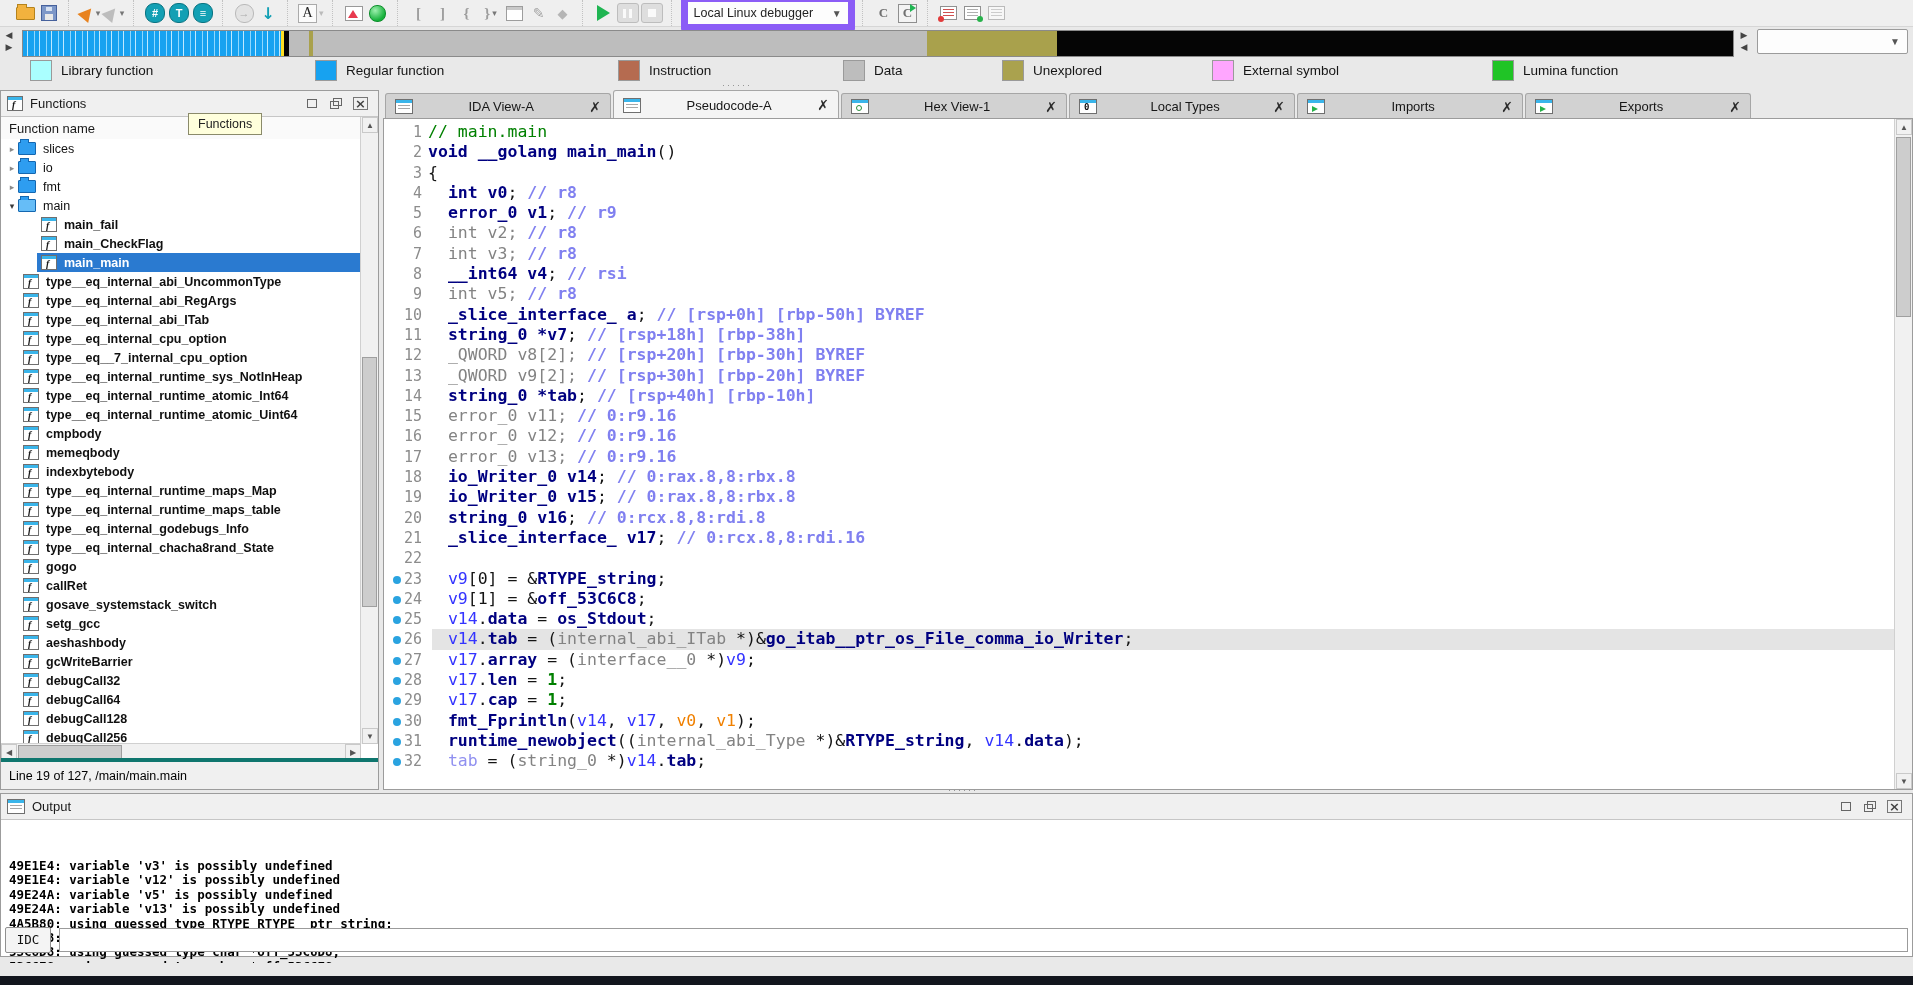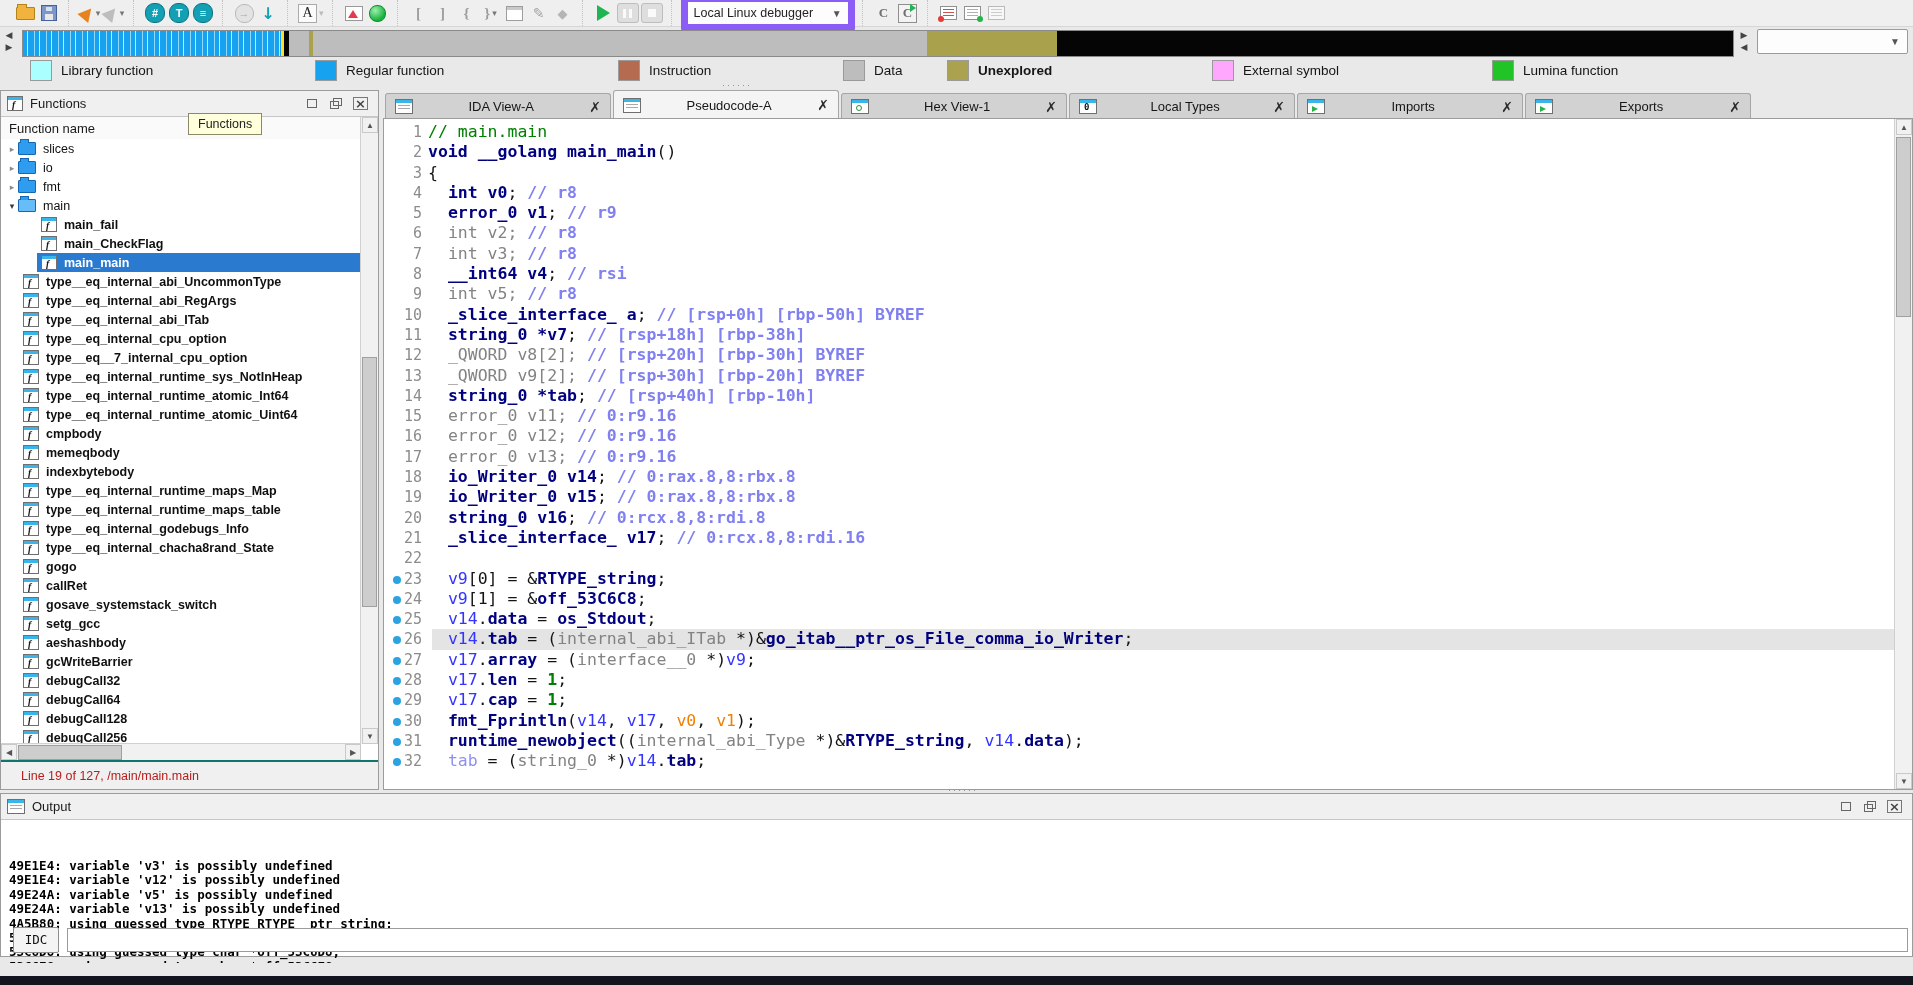--- a/index.html
+++ b/index.html
@@ -108,22 +108,22 @@
   .trow.fn .ficon{margin-right:7px;}
   .trow.child{padding-left:40px;font-weight:bold;}
   .trow.child .ficon{margin-right:7px;}
   .trow.sel{background:linear-gradient(to right,transparent 36px,#2a7ad0 36px);}
   .trow.sel .tlab{color:#fff;}
   #funcvscroll{position:absolute;top:26px;right:0;width:17px;bottom:45px;background:#f1f1f1;border-left:1px solid #d0d0d0;}
   #funchscroll{position:absolute;left:0;right:17px;bottom:28px;height:17px;background:#f1f1f1;border-top:1px solid #d0d0d0;}
   .sarrow{position:absolute;width:16px;height:16px;background:#f1f1f1;border:1px solid #c9c9c9;
           display:flex;align-items:center;justify-content:center;font-size:8px;color:#555;box-sizing:border-box;}
   .sthumb{position:absolute;background:#cdcdcd;border:1px solid #9f9f9f;box-sizing:border-box;}
-  #funcstatus{position:absolute;left:0;right:0;bottom:0;height:27px;background:#f0f0f0;border-top:2px solid #0f766e;
-              font-size:12.5px;color:#b91c1c;display:flex;align-items:center;padding-left:20px;}
+  #funcstatus{position:absolute;left:0;right:0;bottom:0;height:27px;background:#f0f0f0;border-top:4px solid #0f766e;
+              font-size:12.5px;color:#000000;display:flex;align-items:center;padding-left:8px;}
   #tooltip{position:absolute;left:188px;top:113px;background:#ffffdc;border:1px solid #8a8a6a;
            font-size:12.5px;color:#222;padding:3px 9px;z-index:40;}
 
   
   #rightpane{position:absolute;left:383px;top:90px;width:1530px;height:700px;}
   #tabbar{position:absolute;left:0;top:0;right:0;height:29px;display:flex;align-items:flex-end;padding-left:2px;}
   .tab{width:226px;height:26px;background:#d2d2d2;border:1px solid #a6a6a6;border-bottom:none;
        border-radius:3px 3px 0 0;margin-right:2px;display:flex;align-items:center;padding:0 9px;box-sizing:border-box;gap:6px;}
   .tab.active{background:#f4f4f4;height:29px;}
   .tab .tlabel{flex:1;text-align:center;font-size:13px;color:#161616;white-space:nowrap;overflow:hidden;}
@@ -159,21 +159,21 @@
   .s-p{color:#141414;}
   #codestatus{position:absolute;left:0;right:17px;bottom:0;height:17px;background:#f4f4f4;border-top:1px solid #cfcfcf;
               font:11px "DejaVu Sans Mono",monospace;color:#3c3c3c;display:flex;align-items:center;padding-left:12px;}
   #codevscroll{position:absolute;top:0;right:0;width:17px;bottom:0;background:#f1f1f1;border-left:1px solid #d0d0d0;}
 
   
   #outputpanel{position:absolute;left:0;top:793px;width:1913px;height:164px;background:#fff;
                border:1px solid #9c9c9c;box-sizing:border-box;}
   #outlines{position:absolute;left:0;top:26px;right:17px;height:104px;overflow:hidden;padding:3px 0 0 8px;
             font:bold 12.5px "DejaVu Sans Mono","Liberation Mono",monospace;color:#000;line-height:14.4px;white-space:pre;margin-top:36px;}
-  #idcrow{position:absolute;left:0;right:0;bottom:3px;height:27px;display:flex;align-items:center;gap:8px;padding-left:12px;}
+  #idcrow{position:absolute;left:0;right:0;bottom:3px;height:27px;display:flex;align-items:center;gap:8px;padding-left:4px;}
   #idcbtn{width:44px;height:24px;background:#f4f4f4;border:1px solid #8f8f8f;border-radius:2px;
           font:12.5px "DejaVu Sans Mono",monospace;color:#111;display:flex;align-items:center;justify-content:center;}
   #cliinput{flex:1;height:24px;border:1px solid #9b9b9b;background:#fff;margin-right:4px;font:13px "DejaVu Sans Mono",monospace;padding:0 4px;box-sizing:border-box;}
 
   
   #statusbar{position:absolute;left:0;top:957px;width:100%;height:19px;background:#ececec;border-top:1px solid #cdcdcd;
              font:12.5px "DejaVu Sans Mono","Liberation Mono",monospace;color:#3f3f3f;display:flex;align-items:center;
              padding-left:5px;white-space:pre;box-sizing:border-box;}
   #bottomstrip{position:absolute;left:0;top:976px;width:100%;height:9px;background:#12151d;}
 
@@ -329,21 +329,21 @@
         <span>Regular function</span>
       </div>
       <div class="legitem" style="left: 618px;">
         <span class="legswatch" style="background: rgb(181, 107, 80);"></span>
         <span>Instruction</span>
       </div>
       <div class="legitem" style="left: 843px;">
         <span class="legswatch" style="background: rgb(189, 189, 189);"></span>
         <span>Data</span>
       </div>
-      <div class="legitem" style="left: 947px; font-weight: bold;">
+      <div class="legitem" style="left: 1002px;">
         <span class="legswatch" style="background: rgb(170, 162, 78);"></span>
         <span>Unexplored</span>
       </div>
       <div class="legitem" style="left: 1212px;">
         <span class="legswatch" style="background: rgb(255, 166, 255);"></span>
         <span>External symbol</span>
       </div>
       <div class="legitem" style="left: 1492px;">
         <span class="legswatch" style="background: rgb(32, 196, 38);"></span>
         <span>Lumina function</span>

